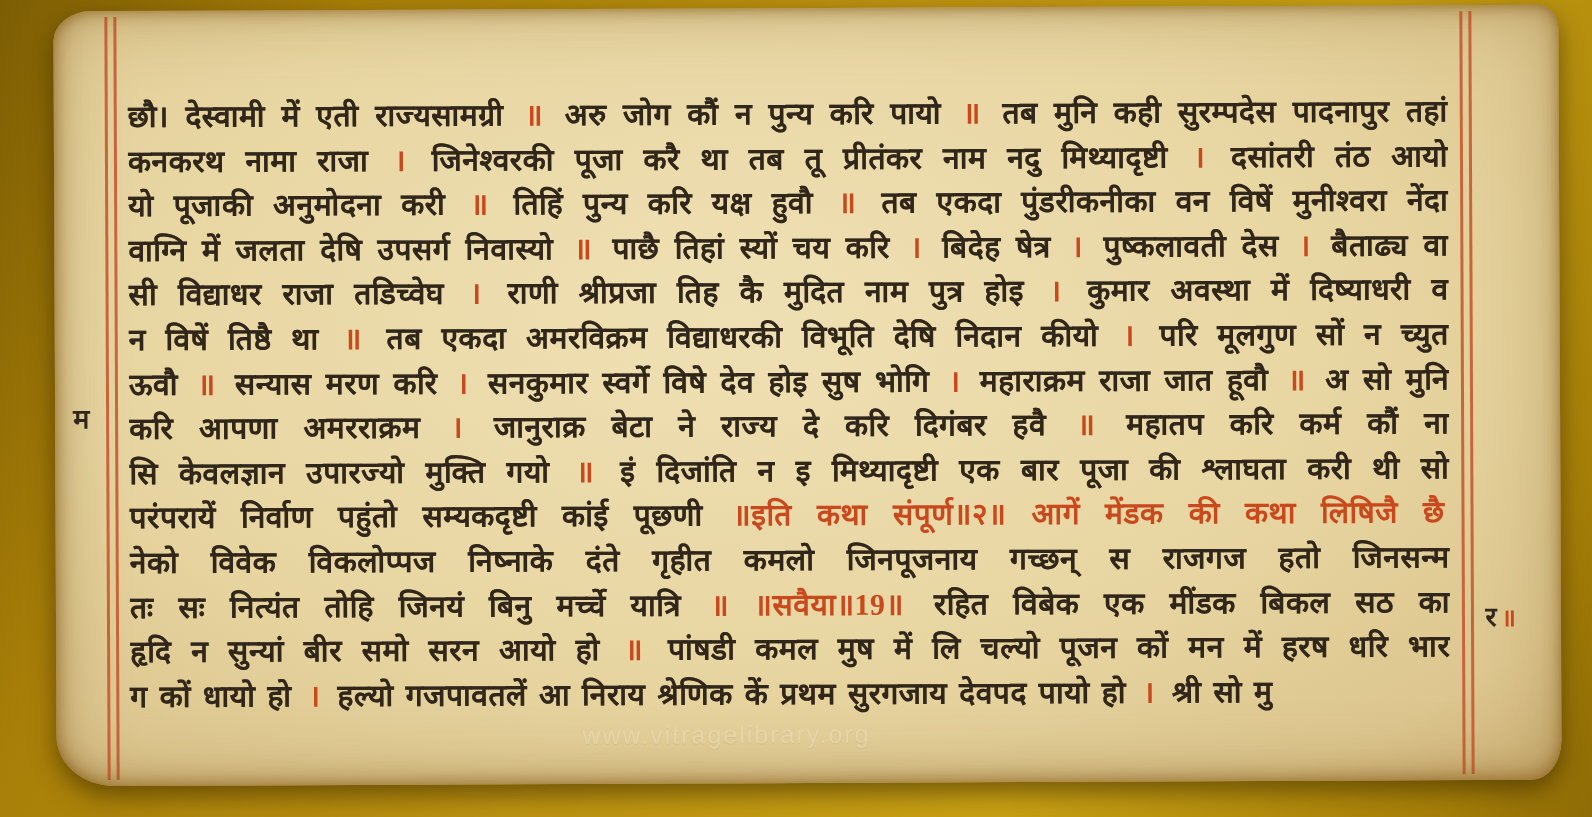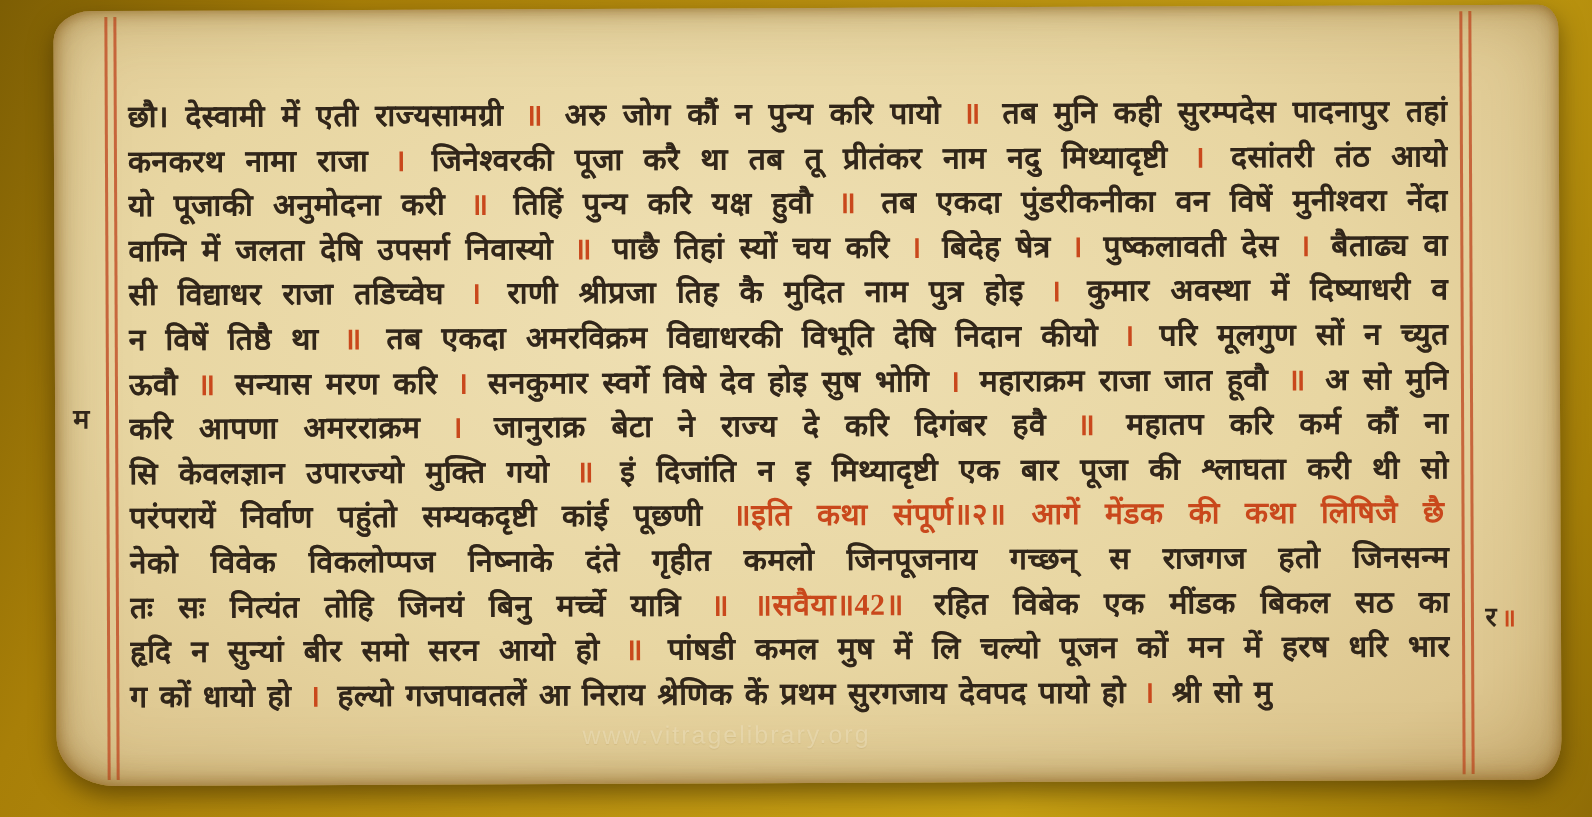--- a/index.html
+++ b/index.html
@@ -77,21 +77,21 @@
       <div class="ms-line fill"><span class="seg">कनकरथ नामा राजा</span> <span class="seg red">।</span> <span class="seg">जिनेश्वरकी पूजा करै था तब तू प्रीतंकर नाम नदु मिथ्यादृष्टी</span> <span class="seg red">।</span> <span class="seg">दसांतरी तंठ आयो</span> </div>
       <div class="ms-line fill"><span class="seg">यो पूजाकी अनुमोदना करी</span> <span class="seg red">॥</span> <span class="seg">तिहिं पुन्य करि यक्ष हुवौ</span> <span class="seg red">॥</span> <span class="seg">तब एकदा पुंडरीकनीका वन विषें मुनीश्वरा नेंदा</span> </div>
       <div class="ms-line fill"><span class="seg">वाग्नि में जलता देषि उपसर्ग निवास्यो</span> <span class="seg red">॥</span> <span class="seg">पाछै तिहां स्यों चय करि</span> <span class="seg red">।</span> <span class="seg">बिदेह षेत्र</span> <span class="seg red">।</span> <span class="seg">पुष्कलावती देस</span> <span class="seg red">।</span> <span class="seg">बैताढ्य वा</span> </div>
       <div class="ms-line fill"><span class="seg">सी विद्याधर राजा तडिच्वेघ</span> <span class="seg red">।</span> <span class="seg">राणी श्रीप्रजा तिह कै मुदित नाम पुत्र होइ</span> <span class="seg red">।</span> <span class="seg">कुमार अवस्था में दिष्याधरी व</span> </div>
       <div class="ms-line fill"><span class="seg">न विषें तिष्ठै था</span> <span class="seg red">॥</span> <span class="seg">तब एकदा अमरविक्रम विद्याधरकी विभूति देषि निदान कीयो</span> <span class="seg red">।</span> <span class="seg">परि मूलगुण सों न च्युत</span> </div>
       <div class="ms-line fill"><span class="seg">ऊवौ</span> <span class="seg red">॥</span> <span class="seg">सन्यास मरण करि</span> <span class="seg red">।</span> <span class="seg">सनकुमार स्वर्गे विषे देव होइ सुष भोगि</span> <span class="seg red">।</span> <span class="seg">महाराक्रम राजा जात हूवौ</span> <span class="seg red">॥</span> <span class="seg">अ सो मुनि</span> </div>
       <div class="ms-line fill"><span class="seg">करि आपणा अमरराक्रम</span> <span class="seg red">।</span> <span class="seg">जानुराक्र बेटा ने राज्य दे करि दिगंबर हवै</span> <span class="seg red">॥</span> <span class="seg">महातप करि कर्म कौं ना</span> </div>
       <div class="ms-line fill"><span class="seg">सि केवलज्ञान उपारज्यो मुक्ति गयो</span> <span class="seg red">॥</span> <span class="seg">इं दिजांति न इ मिथ्यादृष्टी एक बार पूजा की श्लाघता करी थी सो</span> </div>
       <div class="ms-line fill"><span class="seg">परंपरायें निर्वाण पहुंतो सम्यकदृष्टी कांई पूछणी</span> <span class="seg red">॥इति कथा संपूर्ण॥२॥ आगें मेंडक की कथा लिषिजै छै</span> </div>
       <div class="ms-line fill"><span class="seg">नेको विवेक विकलोप्पज निष्नाके दंते गृहीत कमलो जिनपूजनाय गच्छन् स राजगज हतो जिनसन्म</span> </div>
-      <div class="ms-line fill"><span class="seg">तः सः नित्यंत तोहि जिनयं बिनु मर्च्चे यात्रि</span> <span class="seg red">॥ ॥सवैया॥42॥</span> <span class="seg">रहित विबेक एक मींडक बिकल सठ का</span> </div>
+      <div class="ms-line fill"><span class="seg">तः सः नित्यंत तोहि जिनयं बिनु मर्च्चे यात्रि</span> <span class="seg red">॥ ॥सवैया॥19॥</span> <span class="seg">रहित विबेक एक मींडक बिकल सठ का</span> </div>
       <div class="ms-line fill"><span class="seg">हृदि न सुन्यां बीर समो सरन आयो हो</span> <span class="seg red">॥</span> <span class="seg">पांषडी कमल मुष में लि चल्यो पूजन कों मन में हरष धरि भार</span> </div>
       <div class="ms-line"><span class="seg">ग कों धायो हो</span> <span class="seg red">।</span> <span class="seg">हल्यो गजपावतलें आ निराय श्रेणिक कें प्रथम सुरगजाय देवपद पायो हो</span> <span class="seg red">।</span> <span class="seg">श्री सो मु</span> </div>
     </div>
 
   <div class="watermark">www.vitragelibrary.org</div>
 
   <div class="edge-shade"></div>
 </div>
 
 </body></html>

